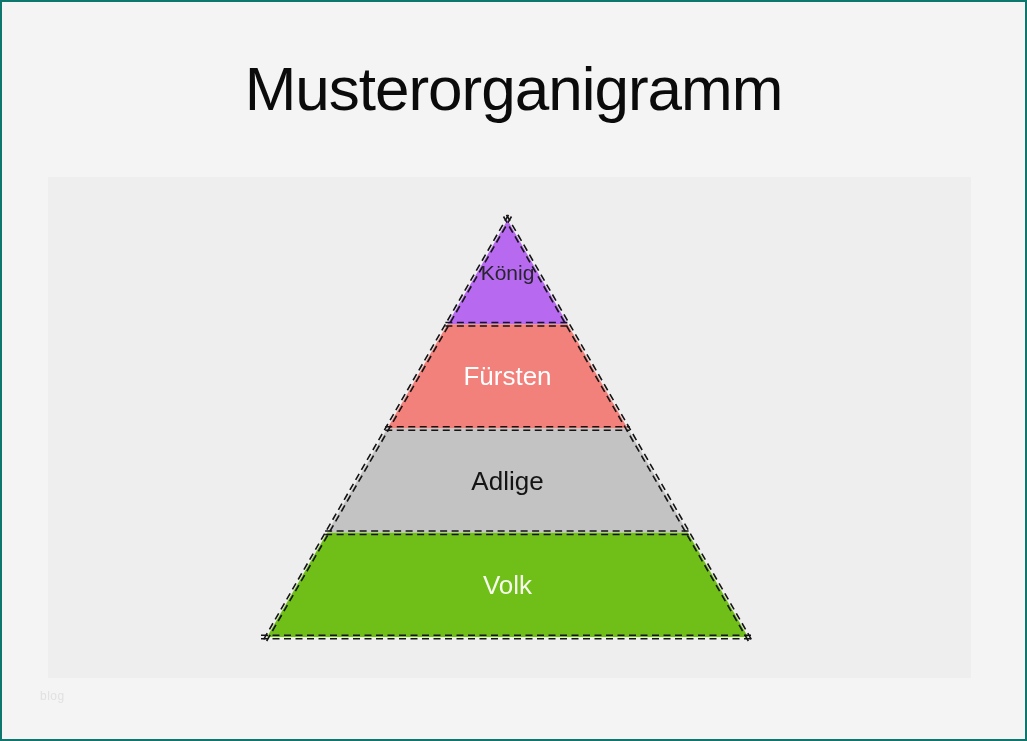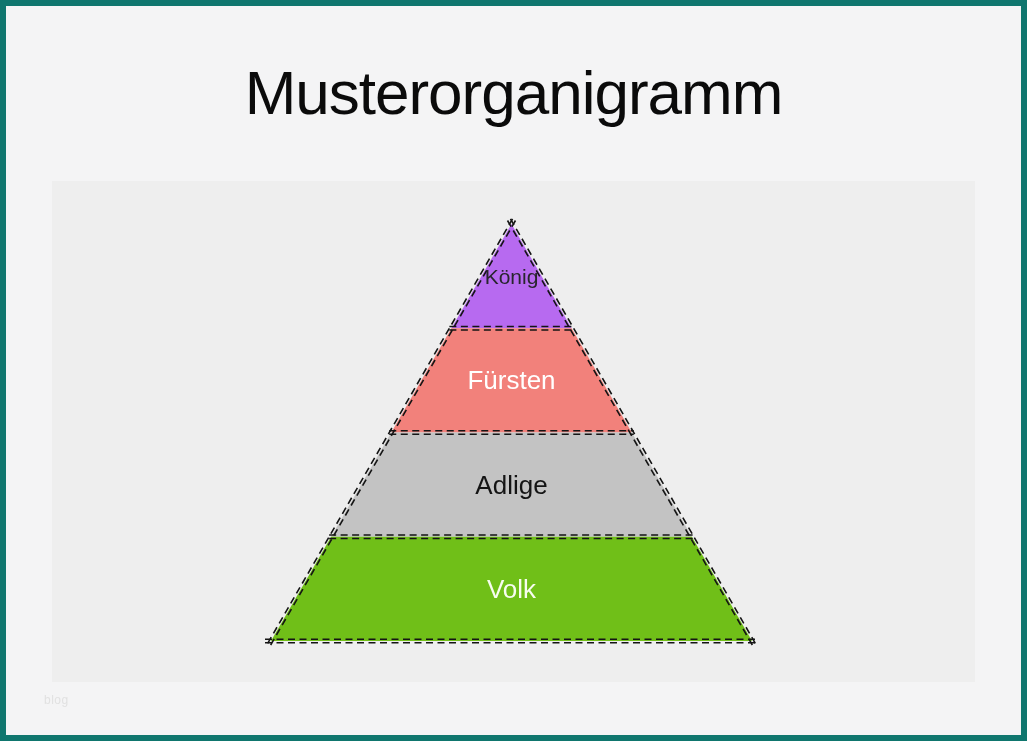--- a/index.html
+++ b/index.html
@@ -6,21 +6,21 @@
   body{
     background:#f4f4f5;
     font-family:"Liberation Sans", sans-serif;
     width:1027px;height:741px;overflow:hidden;
   }
   .screen{
     position:relative;
     width:1027px;height:741px;
     box-sizing:border-box;
     background:#f4f4f5;
-    border:6px solid #0f766e;
+    border:2px solid #0f766e;
   }
   .page-title{
     position:absolute;
     top:50px;left:0;width:100%;
     margin:0;
     text-align:center;
     font-size:62px;
     line-height:1.2;
     font-weight:400;
     letter-spacing:-1px;

